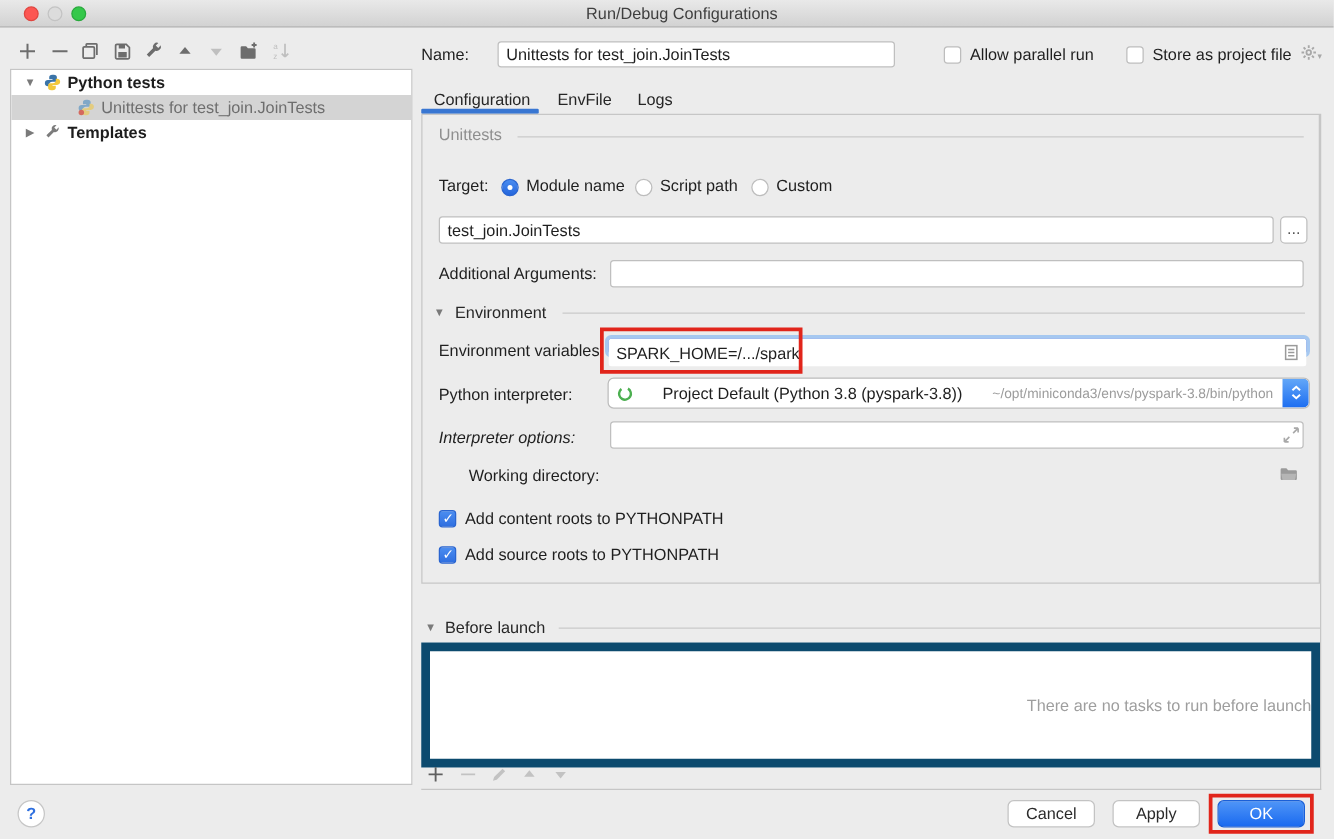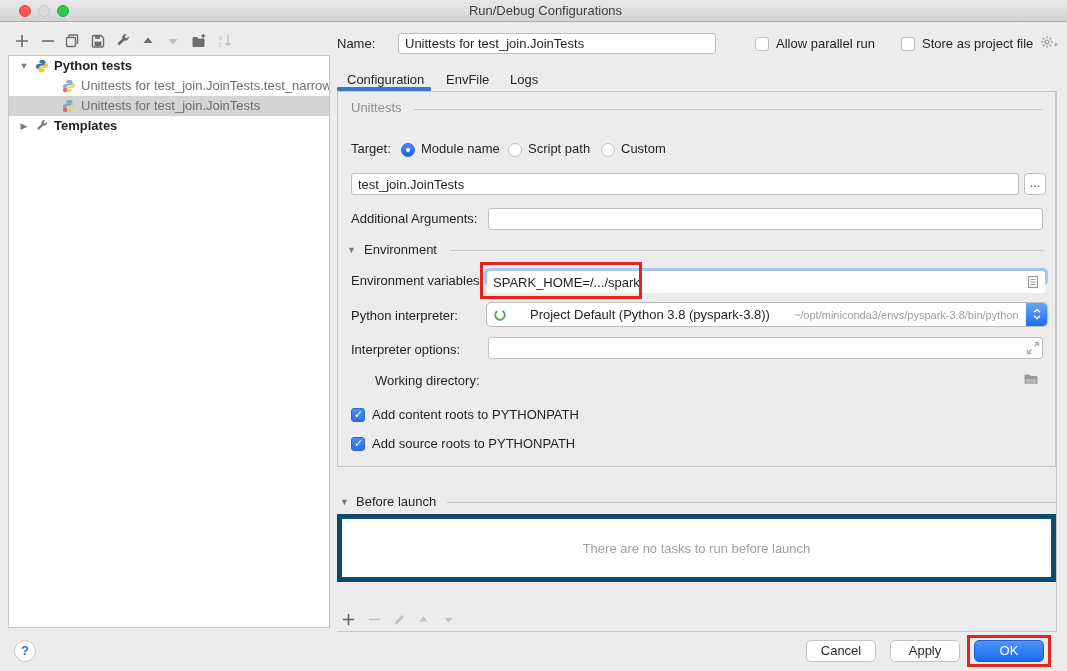--- a/index.html
+++ b/index.html
@@ -107,42 +107,42 @@
     border:1px solid #bcbcbc; border-radius:5px; display:flex; align-items:center;
     overflow:hidden;gap:18px; }
   #conda-icon { width:14px; height:14px; margin:0 5px 0 6px; flex:0 0 auto; }
   #conda-icon svg { display:block; width:14px; height:14px; }
   #interp-value { white-space:nowrap; }
   #interp-path { white-space:nowrap; color:#9c9c9c; font-size:11px; margin-left:6px; }
   #combo-btn { position:absolute; right:0; top:0; width:21px; height:23px;
     background:linear-gradient(#63a7f8,#1d6ef1); border-radius:0 4px 4px 0; }
   #combo-btn svg { display:block; width:14px; height:14px; margin:4px auto; }
 
-  #opts-label { left:13px; top:250px; }
+  #opts-label { left:13px; top:250px;font-style:italic; }
   #opts-input { left:150px; top:245px; width:555px; height:22px; padding-right:22px; }
   #opts-expand { left:687px; top:248px; width:16px; height:16px; color:#a8a8a8; }
   #opts-expand svg { display:block; width:16px; height:16px; }
 
   #wd-label { left:13px; top:281px;margin-left:24px; }
   #wd-input { left:150px; top:276px; width:555px; height:22px; padding-right:24px; }
   #wd-folder { left:685px; top:279px; width:16px; height:16px; color:#9a9a9a; }
   #wd-folder svg { display:block; width:16px; height:16px; }
 
   #cb-content-roots { left:13px; top:316px; }
   #lbl-content-roots { left:34px; top:315px; }
   #cb-source-roots { left:13px; top:345px; }
   #lbl-source-roots { left:34px; top:344px; }
 
   
   #bl-arrow { position:absolute; left:340px; top:497px; font-size:9px; color:#7a7a7a; }
   #bl-header { position:absolute; left:356px; top:494px; color:#262626; }
   #bl-line { position:absolute; left:447px; top:502px; width:609px; height:1px; background:#c9c9c9; }
-  #bl-list { position:absolute; left:337px; top:514px; width:719px; height:68px;
-    background:#fff; border:5px solid #0c4a6e; display:flex; align-items:center;
-    justify-content:center; }
+  #bl-list { position:absolute; left:337px; top:514px; width:719px; height:100px;
+    background:#fff; border:7px solid #0c4a6e; display:flex; align-items:center;
+    justify-content:flex-end; }
   #bl-empty { color:#9e9e9e; }
   .blicon { position:absolute; top:612px; width:15px; height:15px; color:#c2c2c2; }
   .blicon svg { display:block; width:15px; height:15px; }
   .blicon.enabled { color:#5f5f5f; }
   #bl-add{left:341px} #bl-remove{left:367px} #bl-edit{left:392px} #bl-up{left:416px} #bl-down{left:441px}
   #bl-bottom-line { position:absolute; left:337px; top:631px; width:720px; height:1px; background:#c6c6c6; }
   #right-vline { position:absolute; left:1056px; top:91px; width:1px; height:541px; background:#c6c6c6; }
 
   
   #help-btn { position:absolute; left:14px; top:640px; width:22px; height:22px;
@@ -226,30 +226,20 @@
   <div class="tree-row">
     <span class="tree-arrow">▼</span>
     <span class="tree-icon">
       <svg viewBox="0 0 16 16">
           <path d="M8 1C5.8 1 5 2 5 3.2V5h3v.8H3.8C2.2 5.8 1 6.8 1 8.6c0 1.8 1.2 2.8 2.8 2.8H5V9.6C5 8.2 6.2 7.4 7.6 7.4h2.6c1.2 0 1.8-.8 1.8-2V3.2C12 2 11.2 1 9 1z" fill="#3a74a8"></path>
           <path d="M8 15c2.2 0 3-1 3-2.2V11H8v-.8h4.2c1.6 0 2.8-1 2.8-2.8 0-1.8-1.2-2.8-2.8-2.8H11v1.8c0 1.4-1.2 2.2-2.6 2.2H5.8C4.6 8.6 4 9.4 4 10.6v2.2C4 14 4.8 15 7 15z" fill="#f2c83c"></path>
         </svg>
     </span>
     <span class="tree-label bold">Python tests</span>
   </div>
-  <div class="tree-row indent">
-    <span class="tree-icon">
-      <svg viewBox="0 0 16 16" opacity="0.8">
-          <path d="M8 1C5.8 1 5 2 5 3.2V5h3v.8H3.8C2.2 5.8 1 6.8 1 8.6c0 1.8 1.2 2.8 2.8 2.8H5V9.6C5 8.2 6.2 7.4 7.6 7.4h2.6c1.2 0 1.8-.8 1.8-2V3.2C12 2 11.2 1 9 1z" fill="#6d9ec4"></path>
-          <path d="M8 15c2.2 0 3-1 3-2.2V11H8v-.8h4.2c1.6 0 2.8-1 2.8-2.8 0-1.8-1.2-2.8-2.8-2.8H11v1.8c0 1.4-1.2 2.2-2.6 2.2H5.8C4.6 8.6 4 9.4 4 10.6v2.2C4 14 4.8 15 7 15z" fill="#e8cb6b"></path>
-          <circle cx="3.5" cy="12.5" r="2.5" fill="#d64f41"></circle>
-        </svg>
-    </span>
-    <span class="tree-label child">Unittests for test_join.JoinTests.test_narrow</span>
-  </div>
   <div class="tree-row indent selected">
     <span class="tree-icon">
       <svg viewBox="0 0 16 16" opacity="0.8">
           <path d="M8 1C5.8 1 5 2 5 3.2V5h3v.8H3.8C2.2 5.8 1 6.8 1 8.6c0 1.8 1.2 2.8 2.8 2.8H5V9.6C5 8.2 6.2 7.4 7.6 7.4h2.6c1.2 0 1.8-.8 1.8-2V3.2C12 2 11.2 1 9 1z" fill="#6d9ec4"></path>
           <path d="M8 15c2.2 0 3-1 3-2.2V11H8v-.8h4.2c1.6 0 2.8-1 2.8-2.8 0-1.8-1.2-2.8-2.8-2.8H11v1.8c0 1.4-1.2 2.2-2.6 2.2H5.8C4.6 8.6 4 9.4 4 10.6v2.2C4 14 4.8 15 7 15z" fill="#e8cb6b"></path>
           <circle cx="3.5" cy="12.5" r="2.5" fill="#d64f41"></circle>
         </svg>
     </span>
     <span class="tree-label child">Unittests for test_join.JoinTests</span>
   </div>

